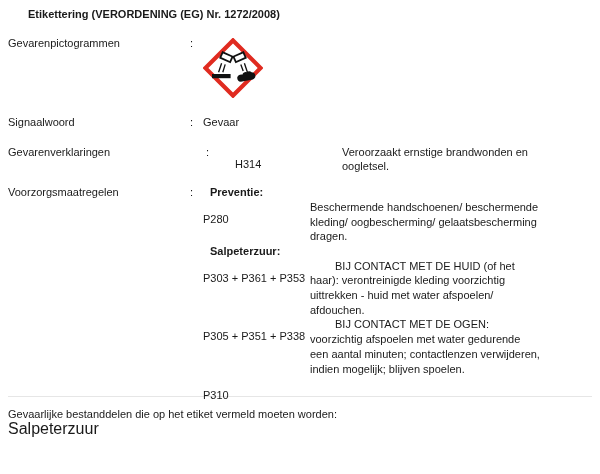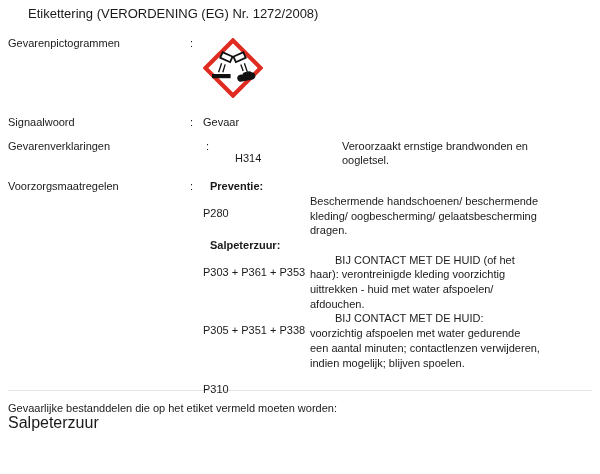--- a/index.html
+++ b/index.html
@@ -5,32 +5,32 @@
   html,body { margin:0; padding:0; background:#fff; }
   body {
     width:600px; height:474px; overflow:hidden;
     font-family:"Liberation Sans","DejaVu Sans",sans-serif;
     font-size:11px; color:#1a1a1a; line-height:14.7px;
     -webkit-font-smoothing:antialiased;
   }
   .page { padding:7px 8px 0 8px; position:relative; width:584px; }
 
   .doc-title {
-    font-size:13px; font-weight:normal; line-height:14px;
+    font-size:11px; font-weight:bold; line-height:14px;
     margin:0 0 15px 0;
     padding-left:20px;
   }
 
   .field-row { display:flex; align-items:flex-start; }
   .field-label { width:182px; flex:none; }
   .field-colon { width:13px; flex:none; }
   .field-value { flex:1; min-width:0; }
 
   .row-pictograms { margin-bottom:17px; }
-  .row-signal    { margin-bottom:9px; }
+  .row-signal    { margin-bottom:15px; }
   .row-hazard    { margin-bottom:11px;gap:16px; }
 
   .ghs-pictogram { display:block; margin-top:2px; }
   .ghs-diamond { fill:#fff; stroke:var(--pictogram-red,#e02b20); stroke-width:7; }
 
   .measure { position:relative; }
   .measure .code { position:absolute; left:0; top:12px; white-space:nowrap; }
   .measure .desc { margin-left:107px; white-space:pre-line; max-width:282px; }
   .measure .desc.indent-first { text-indent:25px; }
 
@@ -106,21 +106,21 @@
       <div class="pgroup-heading">Salpeterzuur:</div>
       <div class="measure">
         <span class="code">P303 + P361 + P353</span>
         <div class="desc indent-first">BIJ CONTACT MET DE HUID (of het
 haar): verontreinigde kleding voorzichtig
 uittrekken - huid met water afspoelen/
 afdouchen.</div>
       </div>
       <div class="measure">
         <span class="code">P305 + P351 + P338</span>
-        <div class="desc indent-first">BIJ CONTACT MET DE HUID:
+        <div class="desc indent-first">BIJ CONTACT MET DE OGEN:
 voorzichtig afspoelen met water gedurende
 een aantal minuten; contactlenzen verwijderen,
 indien mogelijk; blijven spoelen.</div>
       </div>
       <div class="measure">
         <span class="code">P310</span>
       </div>
 
     </div>
   </div>

